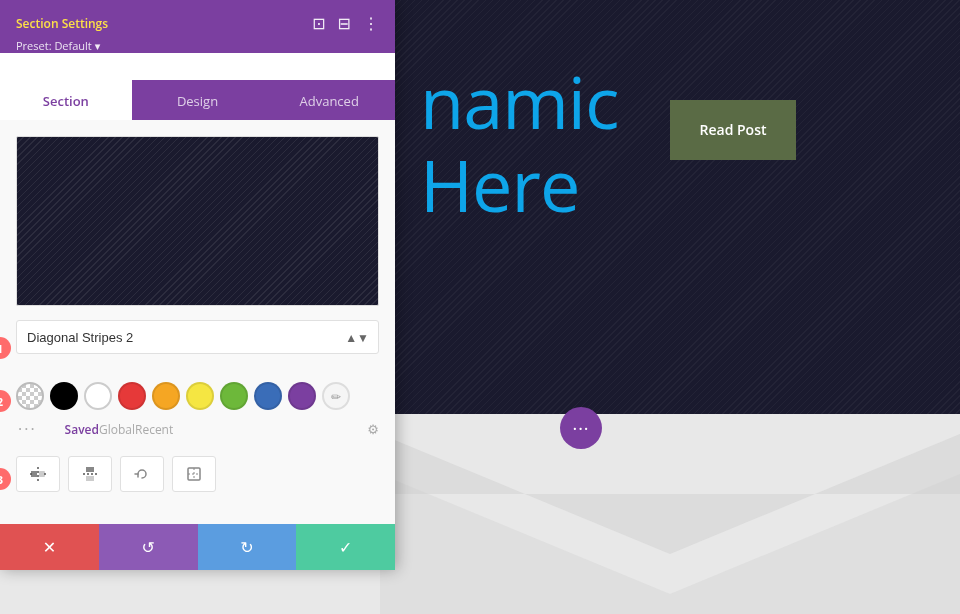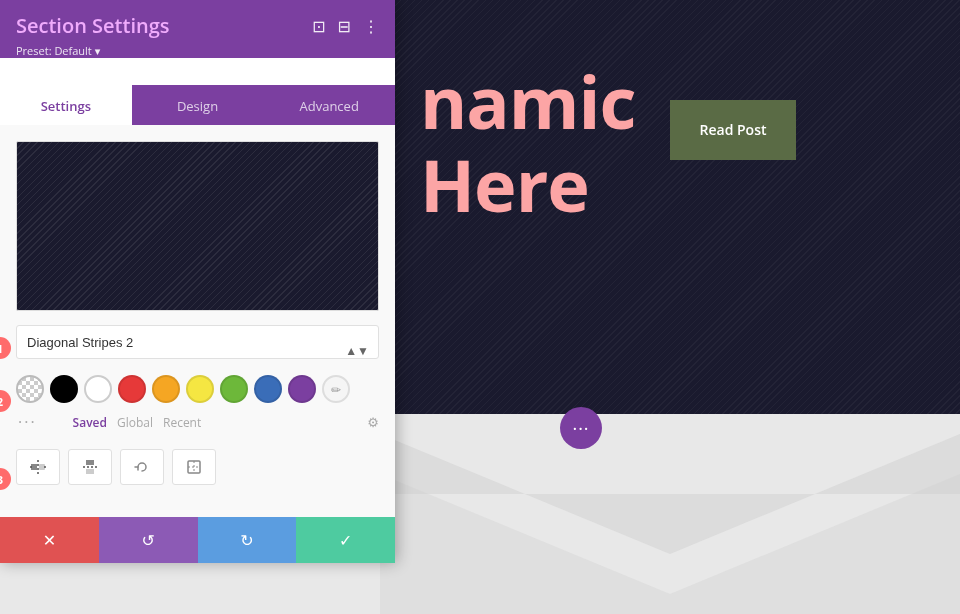--- a/index.html
+++ b/index.html
@@ -35,23 +35,23 @@
       right: 0;
       height: 200px;
       overflow: hidden;
     }
 
     
     .hero-text {
       position: absolute;
       top: 60px;
       left: 420px;
-      color: #fca5a5;
+      color: #0ea5e9;
       font-size: 72px;
-      font-weight: 700;
+      font-weight: 400;
       line-height: 1.15;
       letter-spacing: -1px;
     }
 
     
     .excerpt-block {
       position: absolute;
       top: 80px;
       right: 30px;
       width: 260px;
@@ -111,22 +111,22 @@
       background: #7b3fa0;
       padding: 12px 16px 0 16px;
     }
     .panel-header-top {
       display: flex;
       align-items: center;
       justify-content: space-between;
       margin-bottom: 4px;
     }
     .panel-title {
-      color: #f0abfc;
-      font-size: 20px;
+      color: #fde047;
+      font-size: 12px;
       font-weight: 600;
     }
     .panel-header-icons {
       display: flex;
       align-items: center;
       gap: 12px;
     }
     .panel-header-icons span {
       color: #ffffff;
       font-size: 16px;
@@ -204,22 +204,22 @@
       font-size: 11px;
       font-weight: 700;
       left: -11px;
       z-index: 11;
     }
 
     
     .dropdown-row {
       position: relative;
       display: flex;
-      align-items: flex-end;
-      margin-bottom: 16px;
+      align-items: center;
+      margin-bottom: 28px;
     }
     .dropdown-select {
       flex: 1;
       height: 34px;
       background: #ffffff;
       border: 1px solid #e0e0e0;
       border-radius: 3px;
       font-size: 13px;
       color: #333;
       padding: 0 10px;
@@ -281,22 +281,21 @@
       margin-bottom: 16px;
       padding-left: 2px;
     }
     .color-saved-row .dots {
       font-size: 16px;
       color: #aaa;
       letter-spacing: 2px;
     }
     .color-saved-row .saved-links {
       display: flex;
-      gap: 10px;
-      margin-left: 20px;
+      margin-left: 12px;
     }
     .color-saved-row .saved-links span {
       font-size: 12px;
       cursor: pointer;
     }
     .saved-active { color: #7b3fa0; font-weight: 600; }
     .saved-inactive { color: #aaa; }
     .gear-icon-small {
       color: #aaa;
       font-size: 13px;
@@ -391,21 +390,21 @@
         <span>⋮</span>
       </div>
     </div>
     <div class="panel-preset">
       <span>Preset: Default</span>
       <a href="#"> <span>▾</span></a>
     </div>
   </div>
 
   <div class="panel-tabs">
-    <div class="panel-tab active">Settings</div>
+    <div class="panel-tab active">Section</div>
     <div class="panel-tab">Design</div>
     <div class="panel-tab">Advanced</div>
   </div>
 
   <div class="panel-body">
 
     <div class="preview-area"></div>
 
     <div class="step-badge step1">
       <span>1</span>

